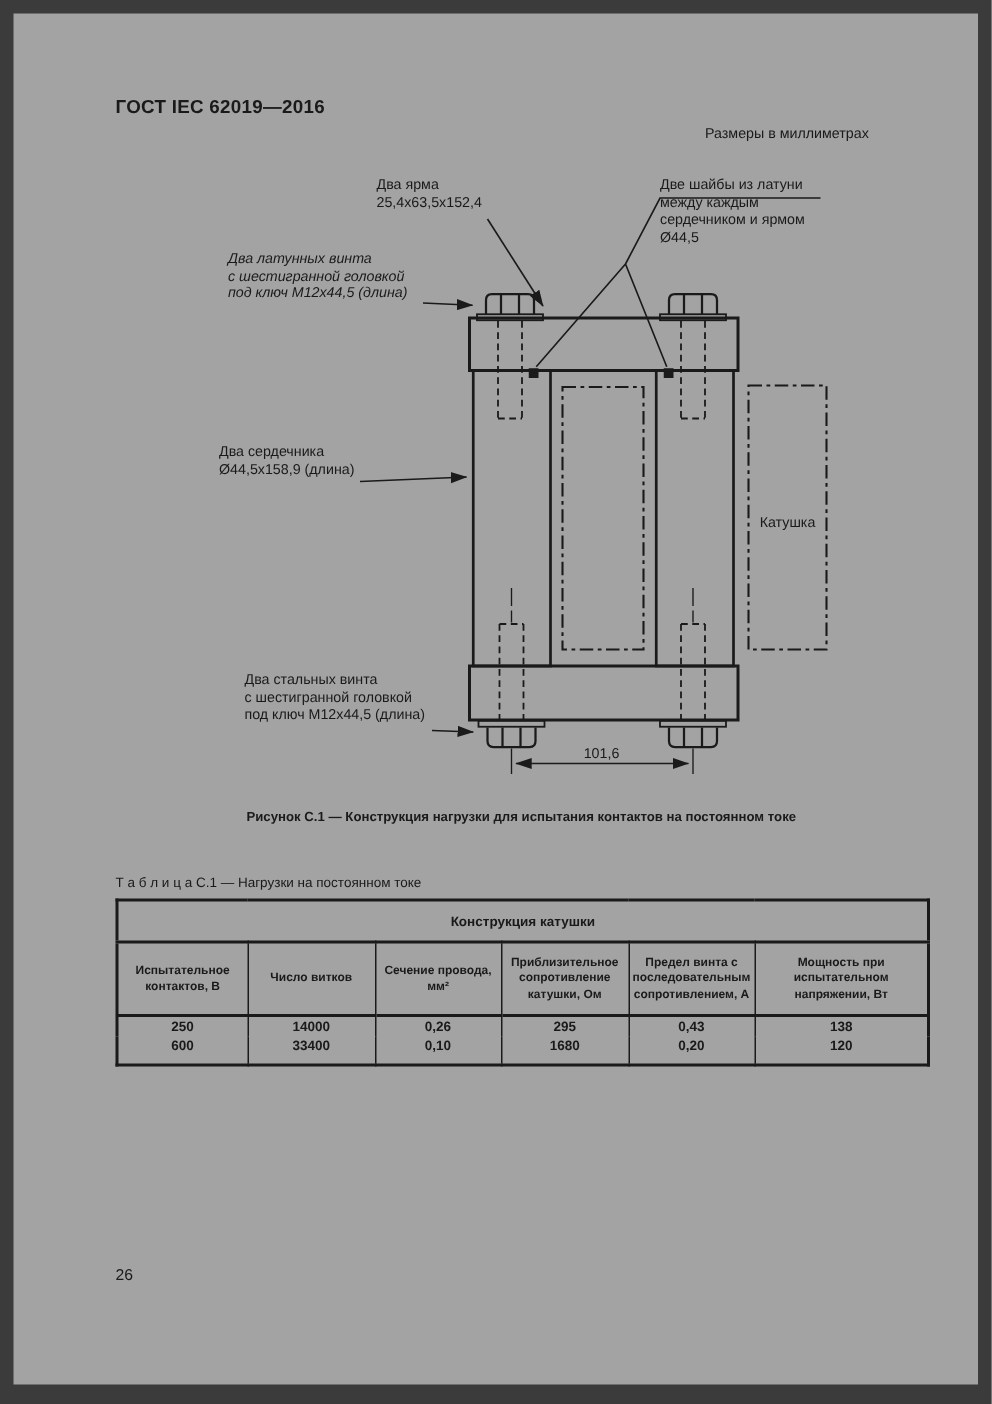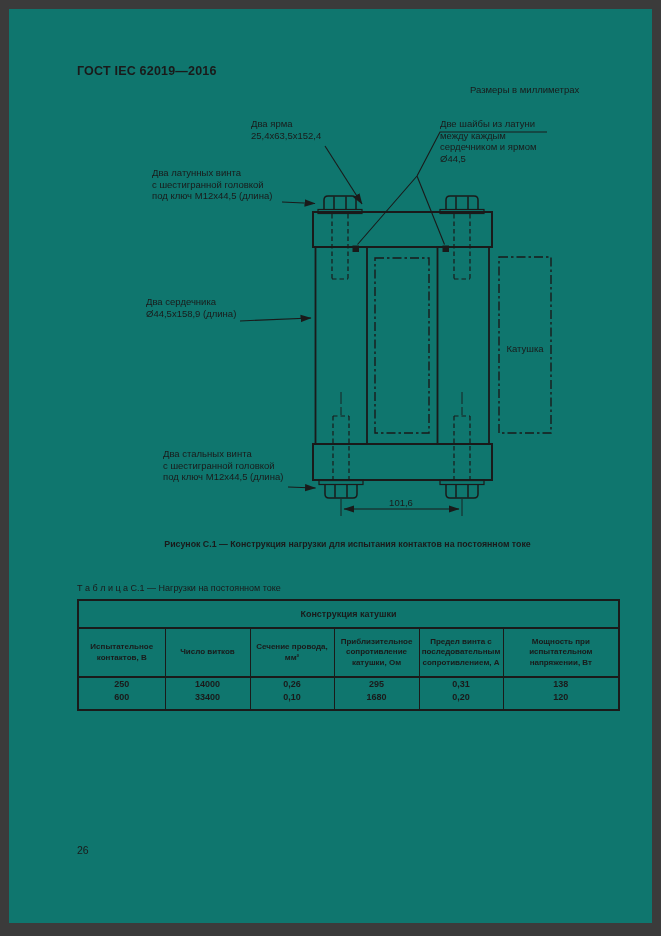--- a/index.html
+++ b/index.html
@@ -1,38 +1,38 @@
 <!DOCTYPE html>
 <html><head>
 <meta charset="utf-8">
 <style>
   html,body{margin:0;padding:0;background:#6b6b6b;}
   .page{
     position:relative;
     width:661px;height:936px;
-    background:#0f766e;
+    background:#a3a3a3;
     font-family:"Liberation Sans", sans-serif;
     color:#1a1a1a;
     overflow:hidden;
   }
   .frame{
     position:absolute;inset:0;
     border:solid #3b3b3b;
     border-width:9px 9px 13px 9px;
     pointer-events:none;
     z-index:5;
   }
   .abs{position:absolute;}
   .std-number{left:77px;top:64px;font-size:12.5px;font-weight:bold;letter-spacing:.2px;}
   .dims-note{left:470px;top:84px;font-size:9.5px;}
   .fig-svg{left:0;top:0;width:661px;height:936px;}
   .lbl{font-size:9.5px;line-height:11.5px;white-space:pre-line;}
   .lbl-yokes{left:251px;top:118px;}
   .lbl-washers{left:440px;top:118px;}
-  .lbl-brass{left:152px;top:167px;}
+  .lbl-brass{left:152px;top:167px;font-style:italic;}
   .lbl-cores{left:146px;top:296px;}
   .lbl-steel{left:163px;top:448px;}
   .lbl-coil{left:499px;top:343px;width:52px;text-align:center;white-space:nowrap;}
   .dim-text{left:371px;top:497px;width:60px;text-align:center;font-size:9.5px;}
   .fig-caption{left:77px;top:539px;width:541px;text-align:center;font-size:8.8px;font-weight:bold;}
   .tbl-title{left:77px;top:583px;font-size:9px;}
   .page-num{left:77px;top:844px;font-size:10.5px;}
 
   table.loads{
     position:absolute;left:77px;top:599px;width:541px;
@@ -184,21 +184,21 @@
 испытательном
 напряжении, Вт</th>
       </tr>
     </thead>
     <tbody>
       <tr class="data-row">
         <td style="border-left:none">250</td>
         <td>14000</td>
         <td>0,26</td>
         <td>295</td>
-        <td>0,31</td>
+        <td>0,43</td>
         <td>138</td>
       </tr>
       <tr class="data-row last">
         <td style="border-left:none">600</td>
         <td>33400</td>
         <td>0,10</td>
         <td>1680</td>
         <td>0,20</td>
         <td>120</td>
       </tr>

